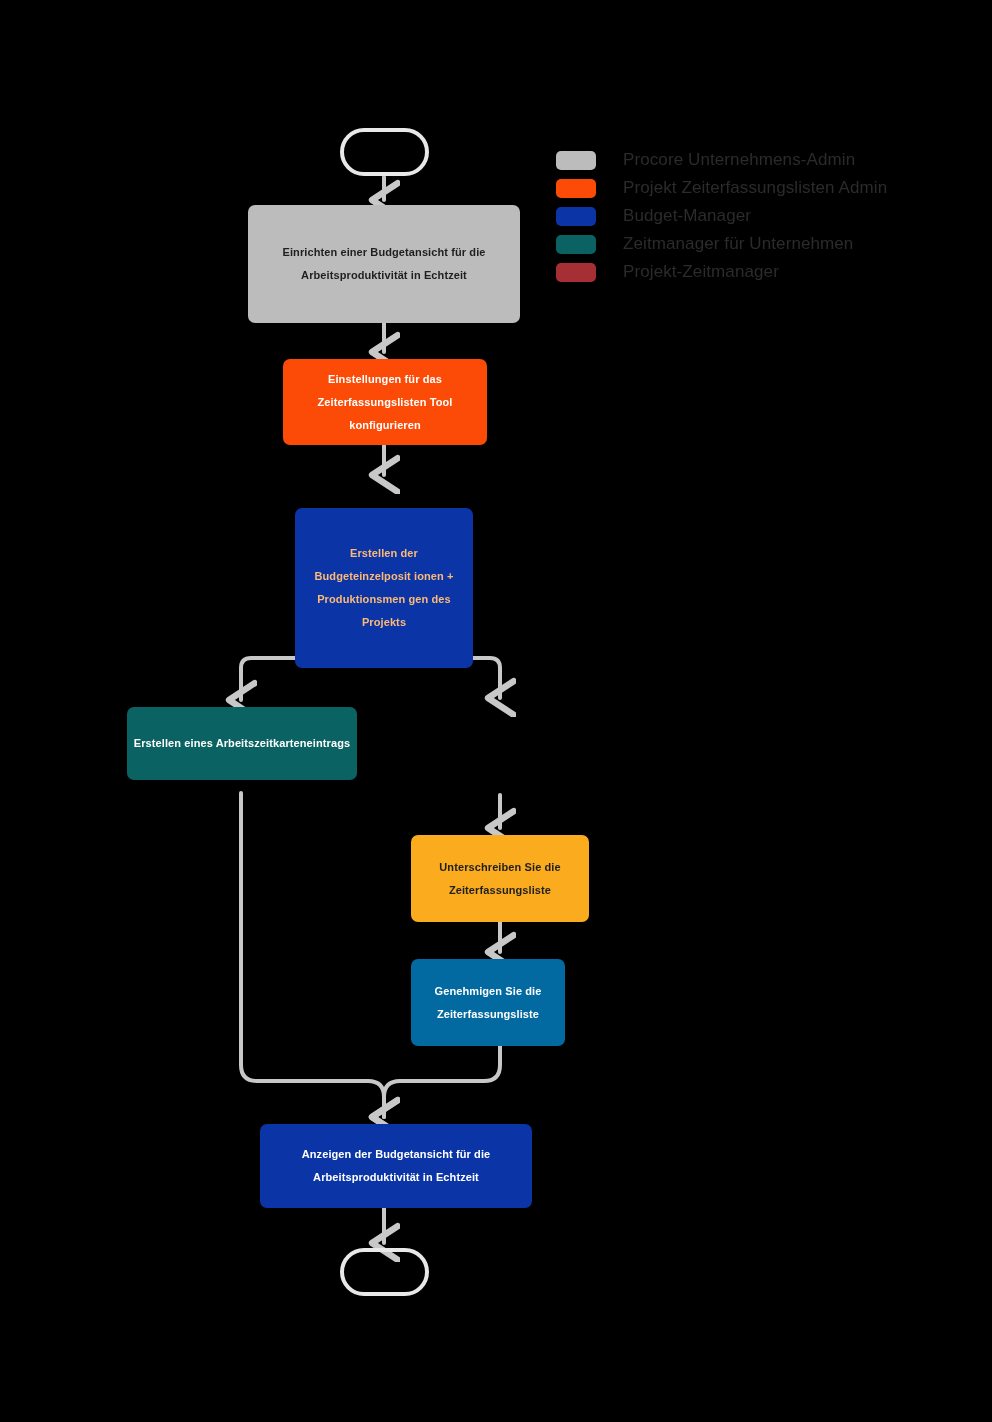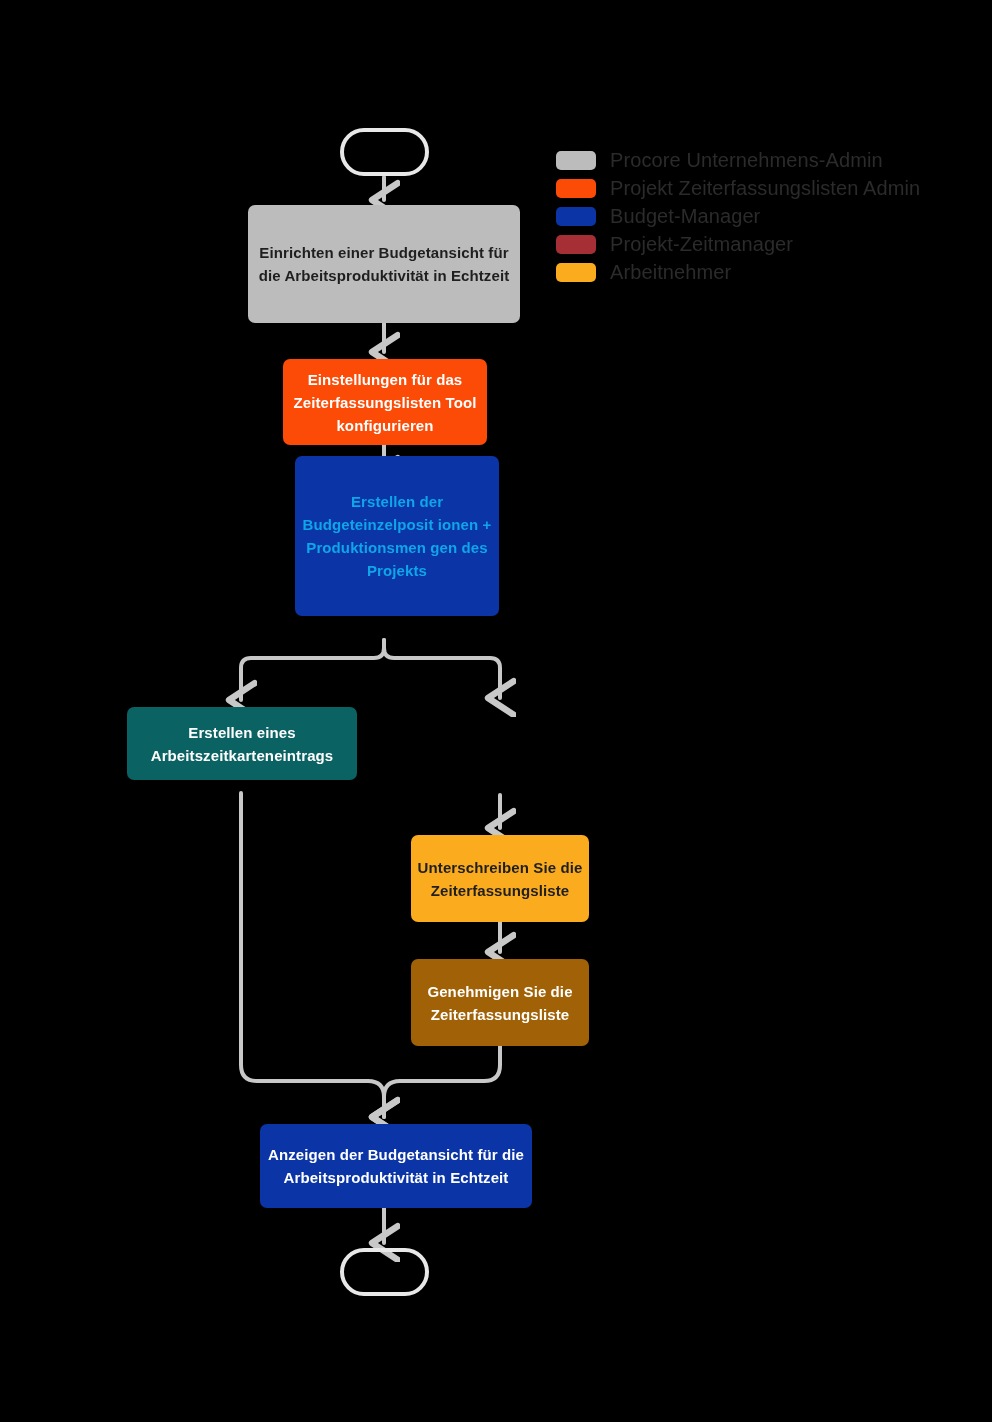--- a/index.html
+++ b/index.html
@@ -30,21 +30,21 @@
   }
   .node {
     position: absolute;
     box-sizing: border-box;
     display: flex;
     align-items: center;
     justify-content: center;
     text-align: center;
     border-radius: 7px;
     font-weight: bold;
-    font-size: 15px;
+    font-size: 11px;
     line-height: 23px;
     letter-spacing: 0.1px;
     padding: 4px 6px;
     overflow-wrap: anywhere;
   }
   .node .label {
     display: block;
     width: 100%;
   }
   .terminal {
@@ -66,23 +66,23 @@
     height: 28px;
     margin-bottom: 0px;
   }
   .legend-swatch {
     width: 40px;
     height: 19px;
     border-radius: 5px;
     flex: 0 0 auto;
   }
   .legend-text {
-    margin-left: 14px;
+    margin-left: 27px;
     color: #2b2b2b;
-    font-size: 20px;
+    font-size: 17px;
     font-weight: 400;
     white-space: nowrap;
     letter-spacing: 0.1px;
   }
 </style>
 </head>
 <body>
 
 <div id="stage">
 
@@ -119,34 +119,34 @@
   <div class="terminal" style="left:340px; top:128px; width:89px; height:48px;"></div>
 
   <div class="node" style="left:248px; top:205px; width:272px; height:118px; background:#bcbcbc; color:#1f1f1f;">
     <span class="label">Einrichten einer Budgetansicht für die Arbeitsproduktivität in Echtzeit</span>
   </div>
 
   <div class="node" style="left:283px; top:359px; width:204px; height:86px; background:#fb4b06; color:#ffffff;text-align:center;">
     <span class="label">Einstellungen für das Zeiterfassungslisten Tool konfigurieren</span>
   </div>
 
-  <div class="node" style="left:295px; top:456px; width:204px; height:160px; background:#0b35a6; color:#0ea5e9;">
+  <div class="node" style="left:295px; top:508px; width:178px; height:160px; background:#0b35a6; color:#fdba74;">
     <span class="label">Erstellen der Budgeteinzelposit ionen + Produktionsmen gen des Projekts</span>
   </div>
 
   <div class="node" style="left:127px; top:707px; width:230px; height:73px; background:#0b6262; color:#ffffff;">
     <span class="label">Erstellen eines Arbeitszeitkarteneintrags</span>
   </div>
 
 
   <div class="node" style="left:411px; top:835px; width:178px; height:87px; background:#fbab1e; color:#1f1f1f;">
     <span class="label">Unterschreiben Sie die Zeiterfassungsliste</span>
   </div>
 
-  <div class="node" style="left:411px; top:959px; width:178px; height:87px; background:#a16207; color:#ffffff;">
+  <div class="node" style="left:411px; top:959px; width:154px; height:87px; background:#0369a1; color:#ffffff;">
     <span class="label">Genehmigen Sie die Zeiterfassungsliste</span>
   </div>
 
   <div class="node" style="left:260px; top:1124px; width:272px; height:84px; background:#0b35a6; color:#ffffff;">
     <span class="label">Anzeigen der Budgetansicht für die Arbeitsproduktivität in Echtzeit</span>
   </div>
 
   <div class="terminal" style="left:340px; top:1248px; width:89px; height:48px;"></div>
 
   <div class="legend">
@@ -156,22 +156,22 @@
     </div>
     <div class="legend-row">
       <span class="legend-swatch" style="background:#fb4b06;"></span>
       <span class="legend-text">Projekt Zeiterfassungslisten Admin</span>
     </div>
     <div class="legend-row">
       <span class="legend-swatch" style="background:#0b35a6;"></span>
       <span class="legend-text">Budget-Manager</span>
     </div>
     <div class="legend-row">
+      <span class="legend-swatch" style="background:#0b6262;"></span>
+      <span class="legend-text">Zeitmanager für Unternehmen</span>
+    </div>
+    <div class="legend-row">
       <span class="legend-swatch" style="background:#a52f35;"></span>
       <span class="legend-text">Projekt-Zeitmanager</span>
-    </div>
-    <div class="legend-row">
-      <span class="legend-swatch" style="background:#fbab1e;"></span>
-      <span class="legend-text">Arbeitnehmer</span>
     </div>
   </div>
 
 </div>
 
 </body></html>

